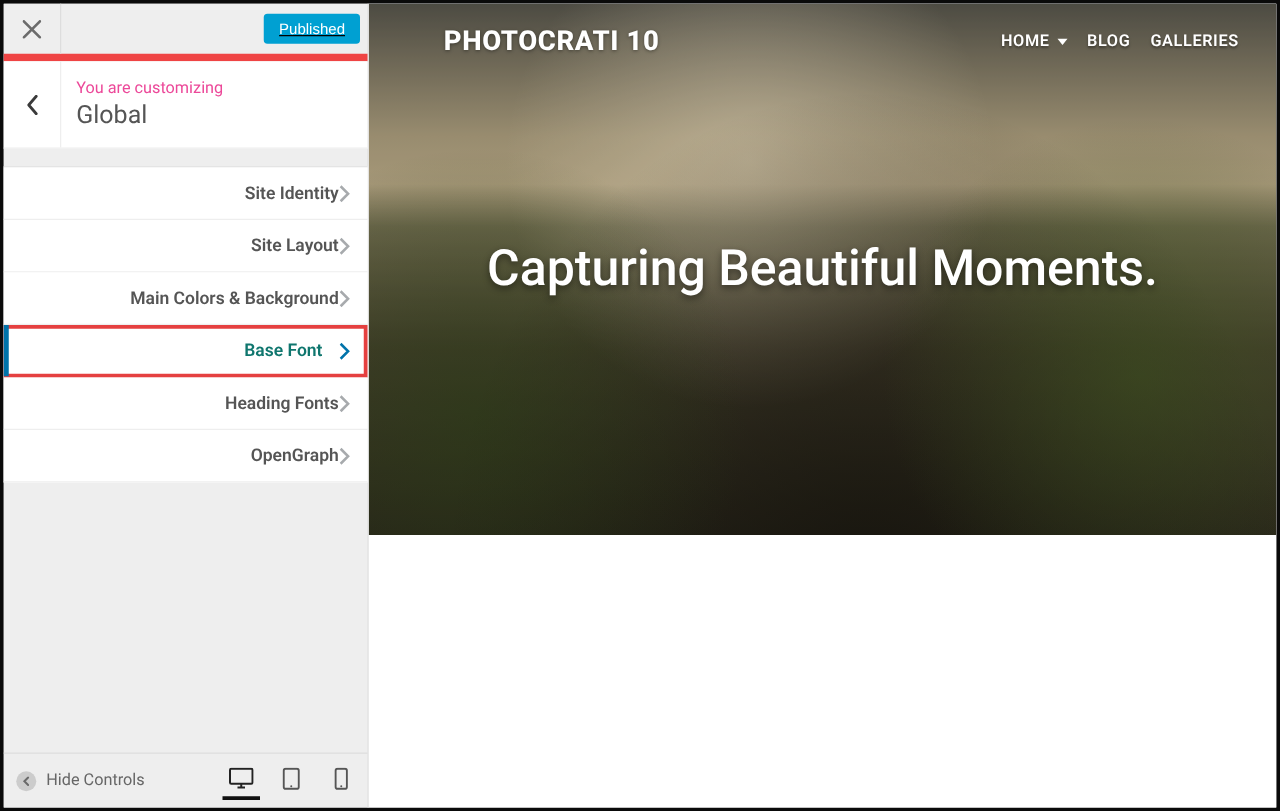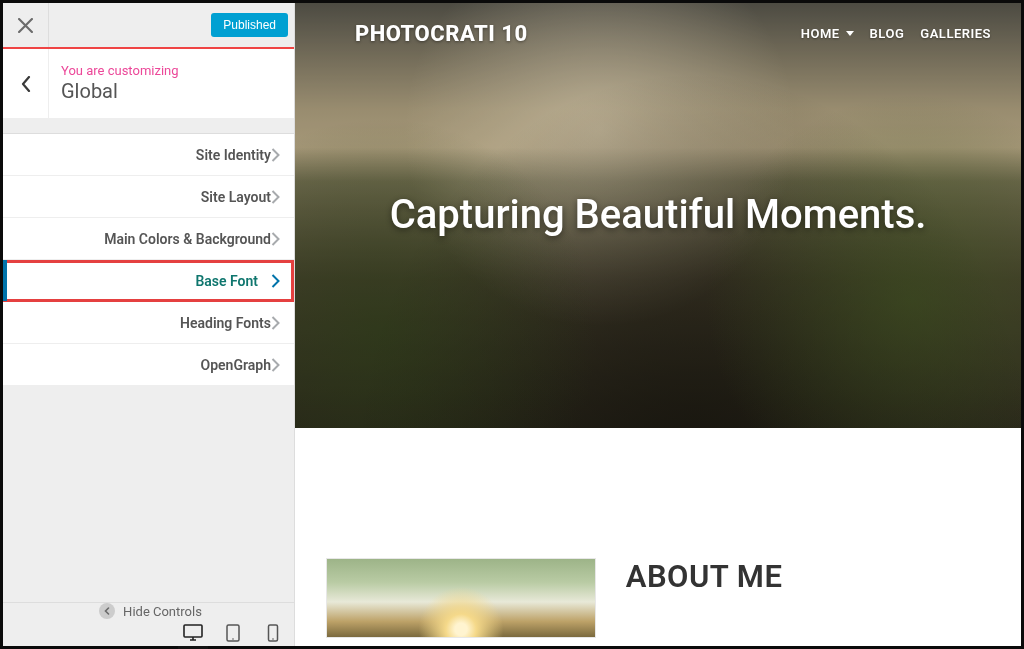--- a/index.html
+++ b/index.html
@@ -1,37 +1,37 @@
 <!DOCTYPE html>
 <html><head>
 <meta charset="utf-8">
 <style>
   * { box-sizing: border-box; margin: 0; padding: 0; }
   html, body { width: 1024px; height: 649px; overflow: hidden; font-family: -apple-system, BlinkMacSystemFont, "Segoe UI", Roboto, sans-serif; }
   .app { display: flex; width: 100%; height: 100%; border: 3px solid #0a0a0a; }
   
   .sidebar { width: 292px; flex: none; background: #eeeeee; display: flex; flex-direction: column; border-right: 1px solid #ddd; }
-  .top-bar { height: 46px; display: flex; align-items: stretch; border-bottom: 2px solid #ef4444; }
+  .top-bar { height: 46px; display: flex; align-items: stretch; border-bottom: 6px solid #ef4444; text-decoration: underline; }
   .close-btn { width: 46px; display: flex; align-items: center; justify-content: center; color: #555; border-right: 1px solid #ddd; cursor: pointer; }
   .top-spacer { flex: 1; display: flex; align-items: center; justify-content: flex-end; padding-right: 6px; }
   .published-btn { background: #00a0d2; color: #fff; font-size: 12px; padding: 5px 12px; border-radius: 3px; border: none; cursor: pointer; }
   .back-row { display: flex; background: #fff; border-bottom: 1px solid #eee; min-height: 70px; margin-bottom: 14px;}
   .back-btn { width: 46px; display: flex; align-items: center; justify-content: center; color: #444; border-right: 1px solid #eee; cursor: pointer; }
   .back-meta { flex: 1; padding: 14px 12px 12px 12px; }
   .meta-small { color: #ec4899; font-size: 13px; }
   .meta-large { color: #555; font-size: 20px; margin-top: 1px; }
   .menu-list { background: #fff; border-top: 1px solid #ddd; }
   .menu-item { display: flex; align-items: center; justify-content: flex-end; height: 42px; padding: 0 14px 0 18px; border-bottom: 1px solid #eee; cursor: pointer; color: #555; background: #fff; position: relative; }
   .menu-item .label { font-size: 14px; font-weight: 600; }
   .menu-item .chev { color: #a7aaad; }
   .menu-item.active-highlight { color: #0f766e; outline: 3px solid #e54040; outline-offset: -3px; gap: 13px; }
   .menu-item.active-highlight::before { content:""; position:absolute; left:0; top:0; bottom:0; width:4px; background:#0073aa; }
   .menu-item.active-highlight .chev { color: #0073aa; }
   .sidebar-fill { flex: 1; }
-  .footer { height: 44px; border-top: 1px solid #ddd; display: flex; align-items: center; padding: 0 6px 0 10px; color: #666; flex-direction: column; }
+  .footer { height: 44px; border-top: 1px solid #ddd; display: flex; align-items: center; padding: 0 6px 0 10px; color: #666; }
   .hide-ctrl { display: flex; align-items: center; gap: 8px; font-size: 13px; cursor: pointer; }
   .hide-dot { width: 16px; height: 16px; border-radius: 50%; background: #ccc; display: flex; align-items: center; justify-content: center; color: #6a6a6a; }
   .device-group { margin-left: auto; display: flex; gap: 10px; align-items: center; }
   .device-btn { width: 30px; height: 30px; display: flex; align-items: center; justify-content: center; color: #555; cursor: pointer; border-bottom: 3px solid transparent; }
   .device-btn.active { border-bottom-color: #111; color: #111; }
   
   .preview { flex: 1; position: relative; background: #fff; overflow: hidden; }
   .hero { height: 425px; width: 100%; position: relative;
     background:
       radial-gradient(circle at 42% 30%, rgba(255,240,210,0.55), rgba(255,240,210,0) 38%),
@@ -189,22 +189,14 @@
           <div class="nav-link">
             <span>BLOG</span>
           </div>
           <div class="nav-link">
             <span>GALLERIES</span>
           </div>
         </div>
       </div>
       <div class="hero-title">Capturing Beautiful Moments.</div>
     </div>
-    <div class="content-row">
-      <div class="content-left">
-        <div class="thumb"></div>
-      </div>
-      <div class="content-right">
-        <div class="about-title">ABOUT ME</div>
-      </div>
-    </div>
   </div>
 </div>
 
 </body></html>

